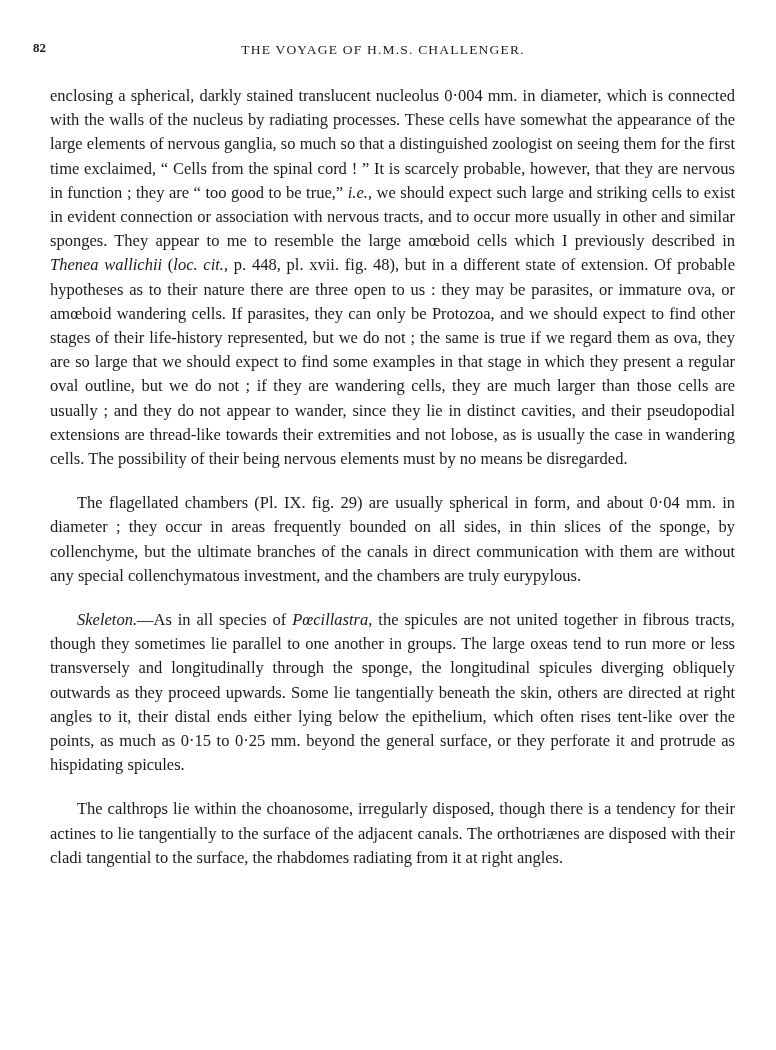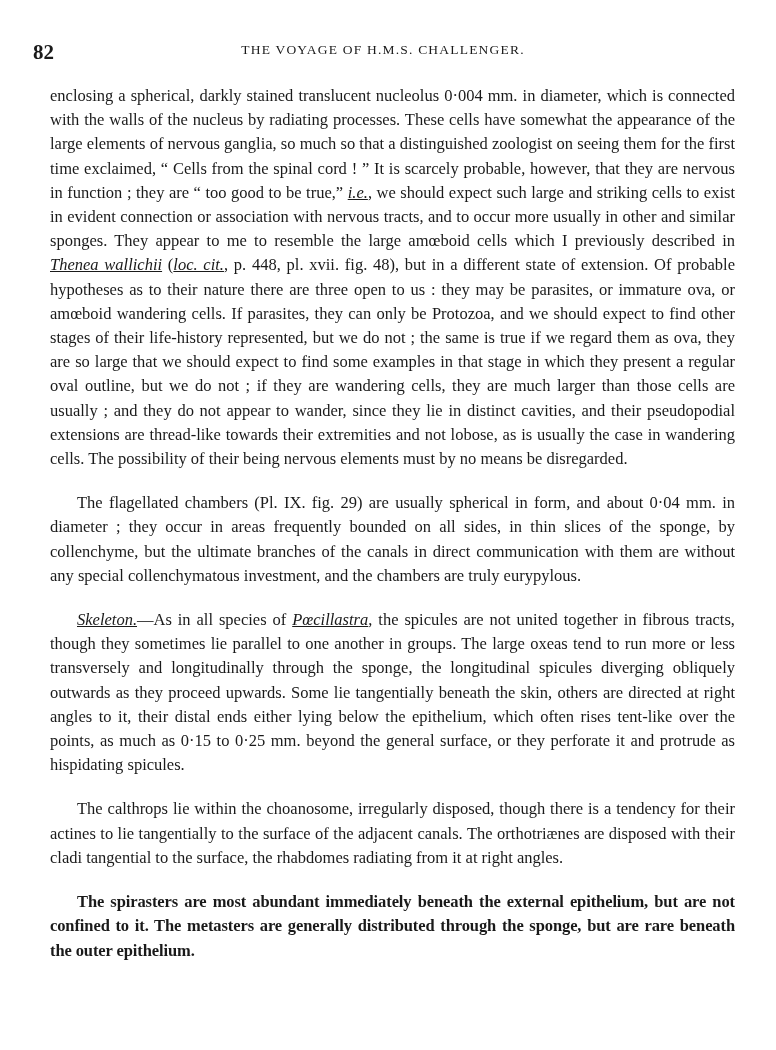--- a/index.html
+++ b/index.html
@@ -19,21 +19,21 @@
       position: absolute;
       top: 40px;
       left: 33px;
       width: 700px;
       height: 24px;
     }
     .page-number {
       position: absolute;
       left: 0;
       top: 0;
-      font-size: 21px;
+      font-size: 13px;
       font-weight: bold;
     }
     .running-title {
       position: absolute;
       left: 0;
       right: 0;
       top: 2px;
       text-align: center;
       font-size: 13.5px;
       letter-spacing: 1.2px;
@@ -54,29 +54,28 @@
       text-indent: 27px;
       margin-top: 20px;
     }
     .body-text p.first {
       text-indent: 0;
     }
     .body-text p.bold-ish {
       font-weight: bold;
       letter-spacing: -0.1px;
     }
-    i { font-style: italic; text-decoration: underline; }
+    i { font-style: italic; }
   </style>
 </head>
 <body>
 
 <div class="page-header">
   <span class="page-number">82</span>
   <span class="running-title">THE VOYAGE OF H.M.S. CHALLENGER.</span>
 </div>
 
 <div class="body-text">
   <p class="first"><span>enclosing a spherical, darkly stained translucent nucleolus 0·004 mm. in diameter, which is connected with the walls of the nucleus by radiating processes. These cells have somewhat the appearance of the large elements of nervous ganglia, so much so that a distinguished zoologist on seeing them for the first time exclaimed, “ Cells from the spinal cord ! ”  It is scarcely probable, however, that they are nervous in function ; they are “ too good to be true,” </span><i>i.e.</i><span>, we should expect such large and striking cells to exist in evident connection or association with nervous tracts, and to occur more usually in other and similar sponges.  They appear to me to resemble the large amœboid cells which I previously described in </span><i>Thenea wallichii</i><span> (</span><i>loc. cit.</i><span>, p. 448, pl. xvii. fig. 48), but in a different state of extension.  Of probable hypotheses as to their nature there are three open to us : they may be parasites, or immature ova, or amœboid wandering cells. If parasites, they can only be Protozoa, and we should expect to find other stages of their life-history represented, but we do not ; the same is true if we regard them as ova, they are so large that we should expect to find some examples in that stage in which they present a regular oval outline, but we do not ; if they are wandering cells, they are much larger than those cells are usually ; and they do not appear to wander, since they lie in distinct cavities, and their pseudopodial extensions are thread-like towards their extremities and not lobose, as is usually the case in wandering cells.  The possibility of their being nervous elements must by no means be disregarded.</span></p>
   <p class="indent"><span>The flagellated chambers (Pl. IX. fig. 29) are usually spherical in form, and about 0·04 mm. in diameter ; they occur in areas frequently bounded on all sides, in thin slices of the sponge, by collenchyme, but the ultimate branches of the canals in direct communication with them are without any special collenchymatous investment, and the chambers are truly eurypylous.</span></p>
   <p class="indent"><i>Skeleton.</i><span>—As in all species of </span><i>Pœcillastra</i><span>, the spicules are not united together in fibrous tracts, though they sometimes lie parallel to one another in groups.  The large oxeas tend to run more or less transversely and longitudinally through the sponge, the longitudinal spicules diverging obliquely outwards as they proceed upwards.  Some lie tangentially beneath the skin, others are directed at right angles to it, their distal ends either lying below the epithelium, which often rises tent-like over the points, as much as 0·15 to 0·25 mm. beyond the general surface, or they perforate it and protrude as hispidating spicules.</span></p>
   <p class="indent"><span>The calthrops lie within the choanosome, irregularly disposed, though there is a tendency for their actines to lie tangentially to the surface of the adjacent canals.  The orthotriænes are disposed with their cladi tangential to the surface, the rhabdomes radiating from it at right angles.</span></p>
-  <p class="indent bold-ish"><span>The spirasters are most abundant immediately beneath the external epithelium, but are not confined to it.  The metasters are generally distributed through the sponge, but are rare beneath the outer epithelium.</span></p>
 </div>
 
 </body></html>

